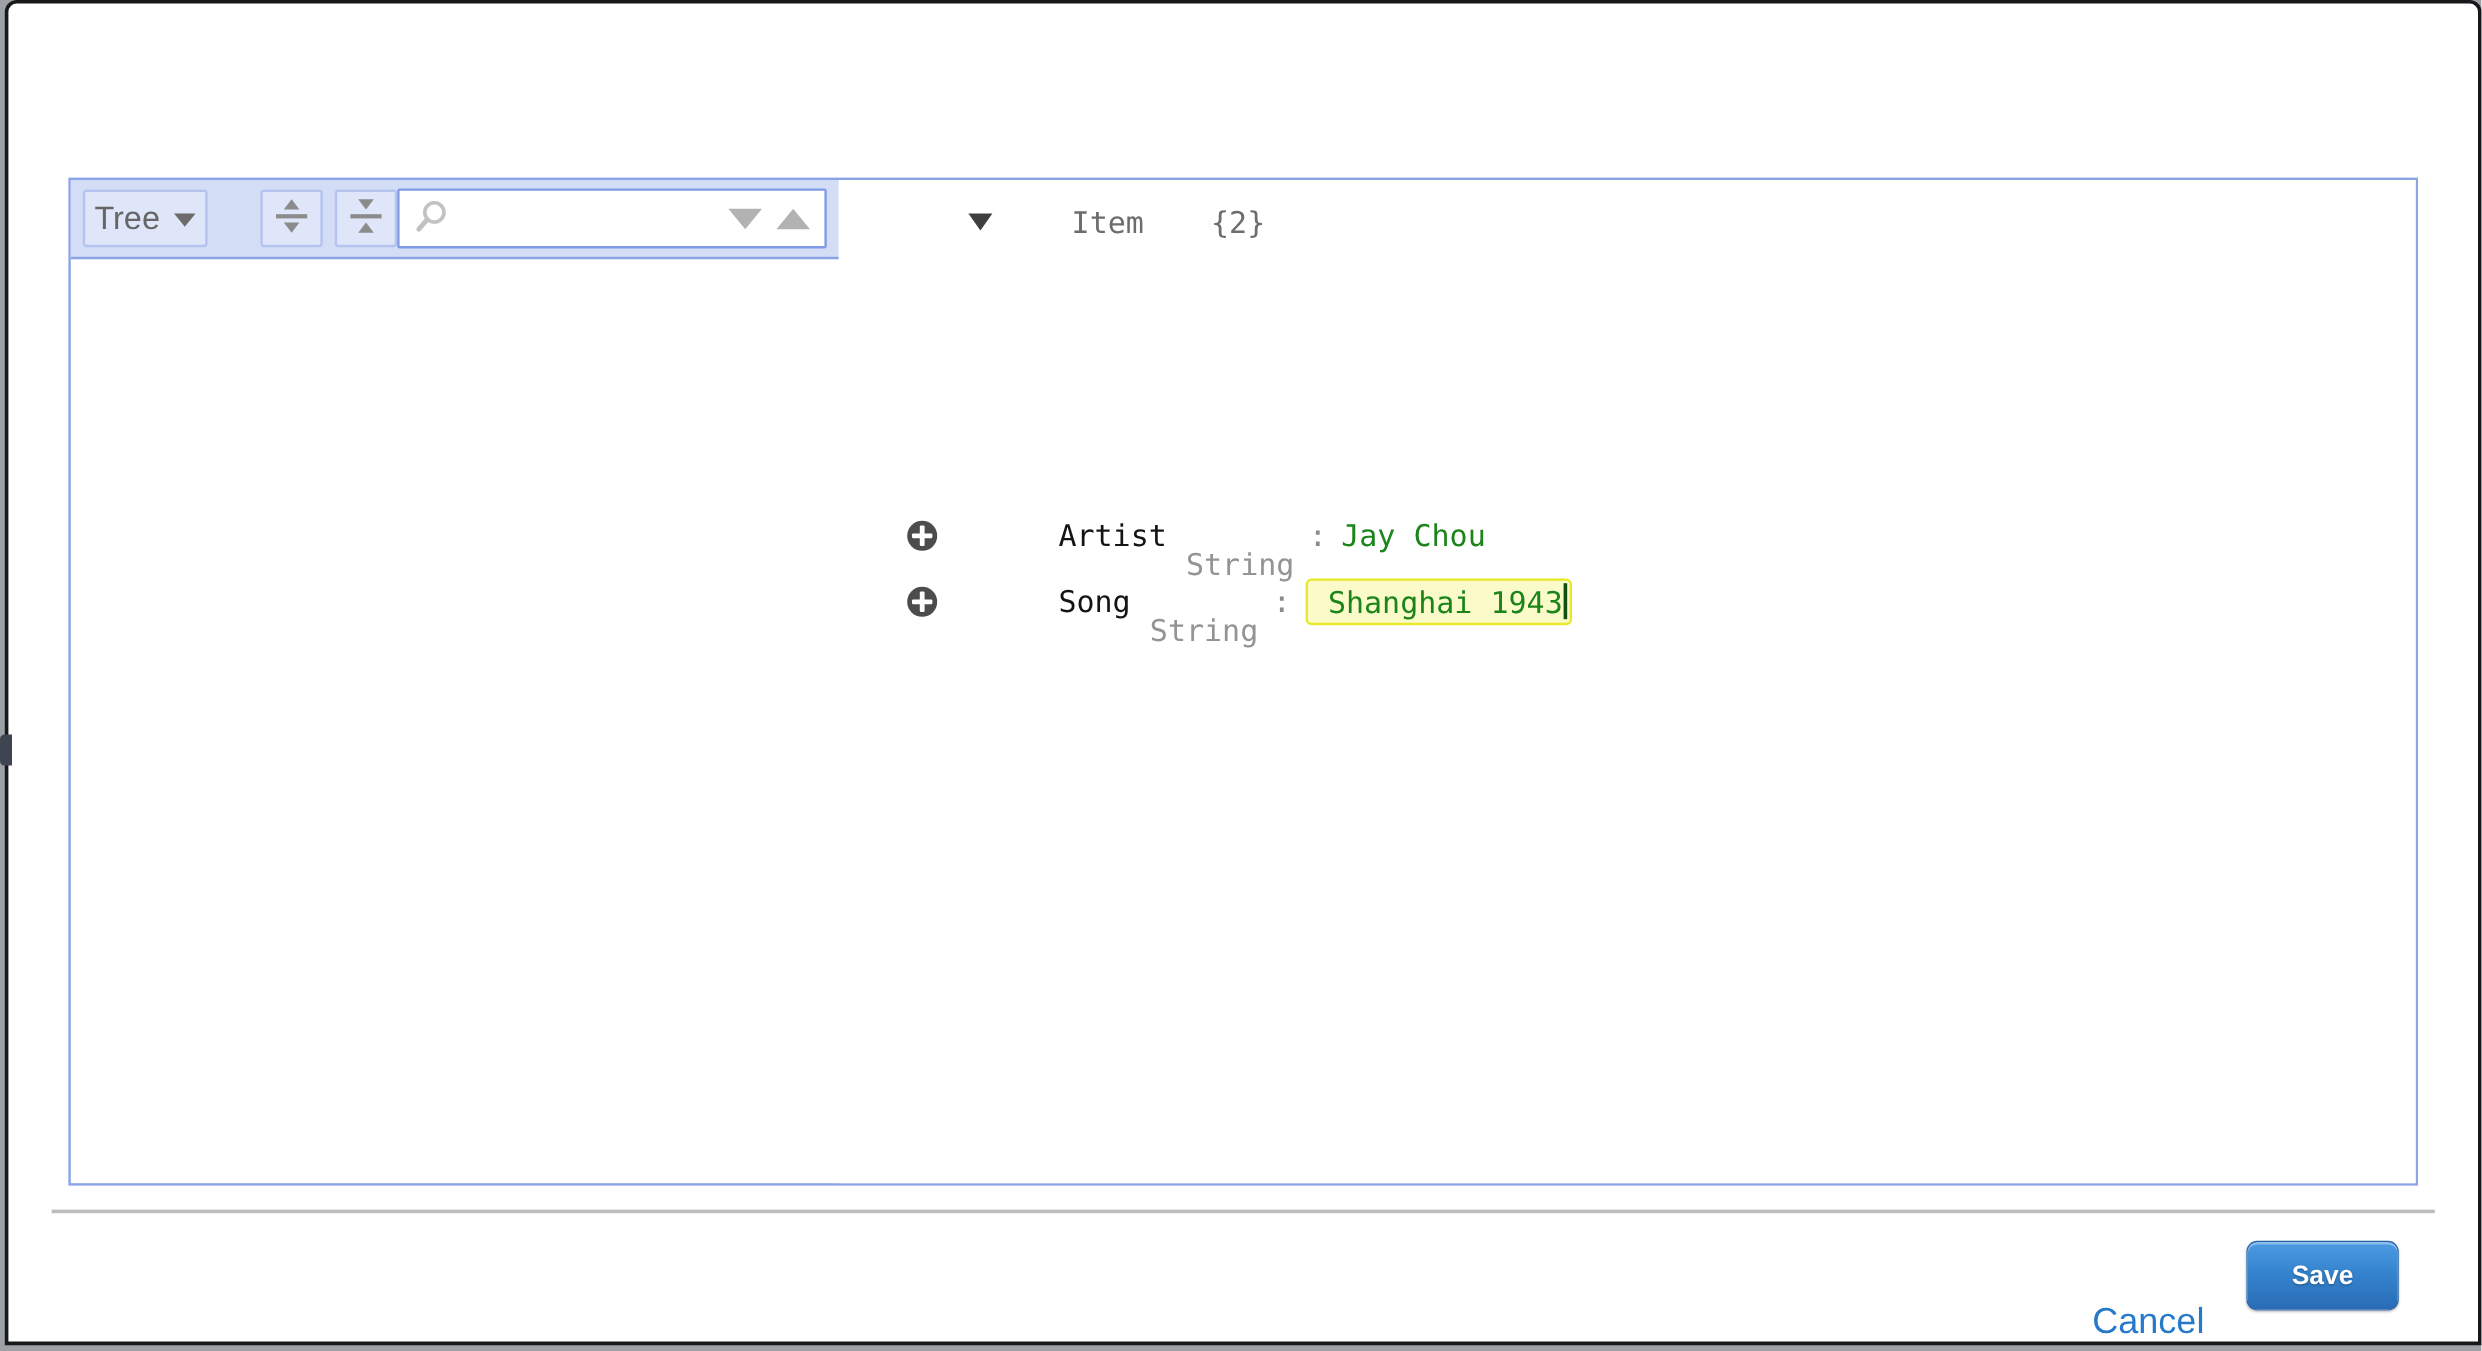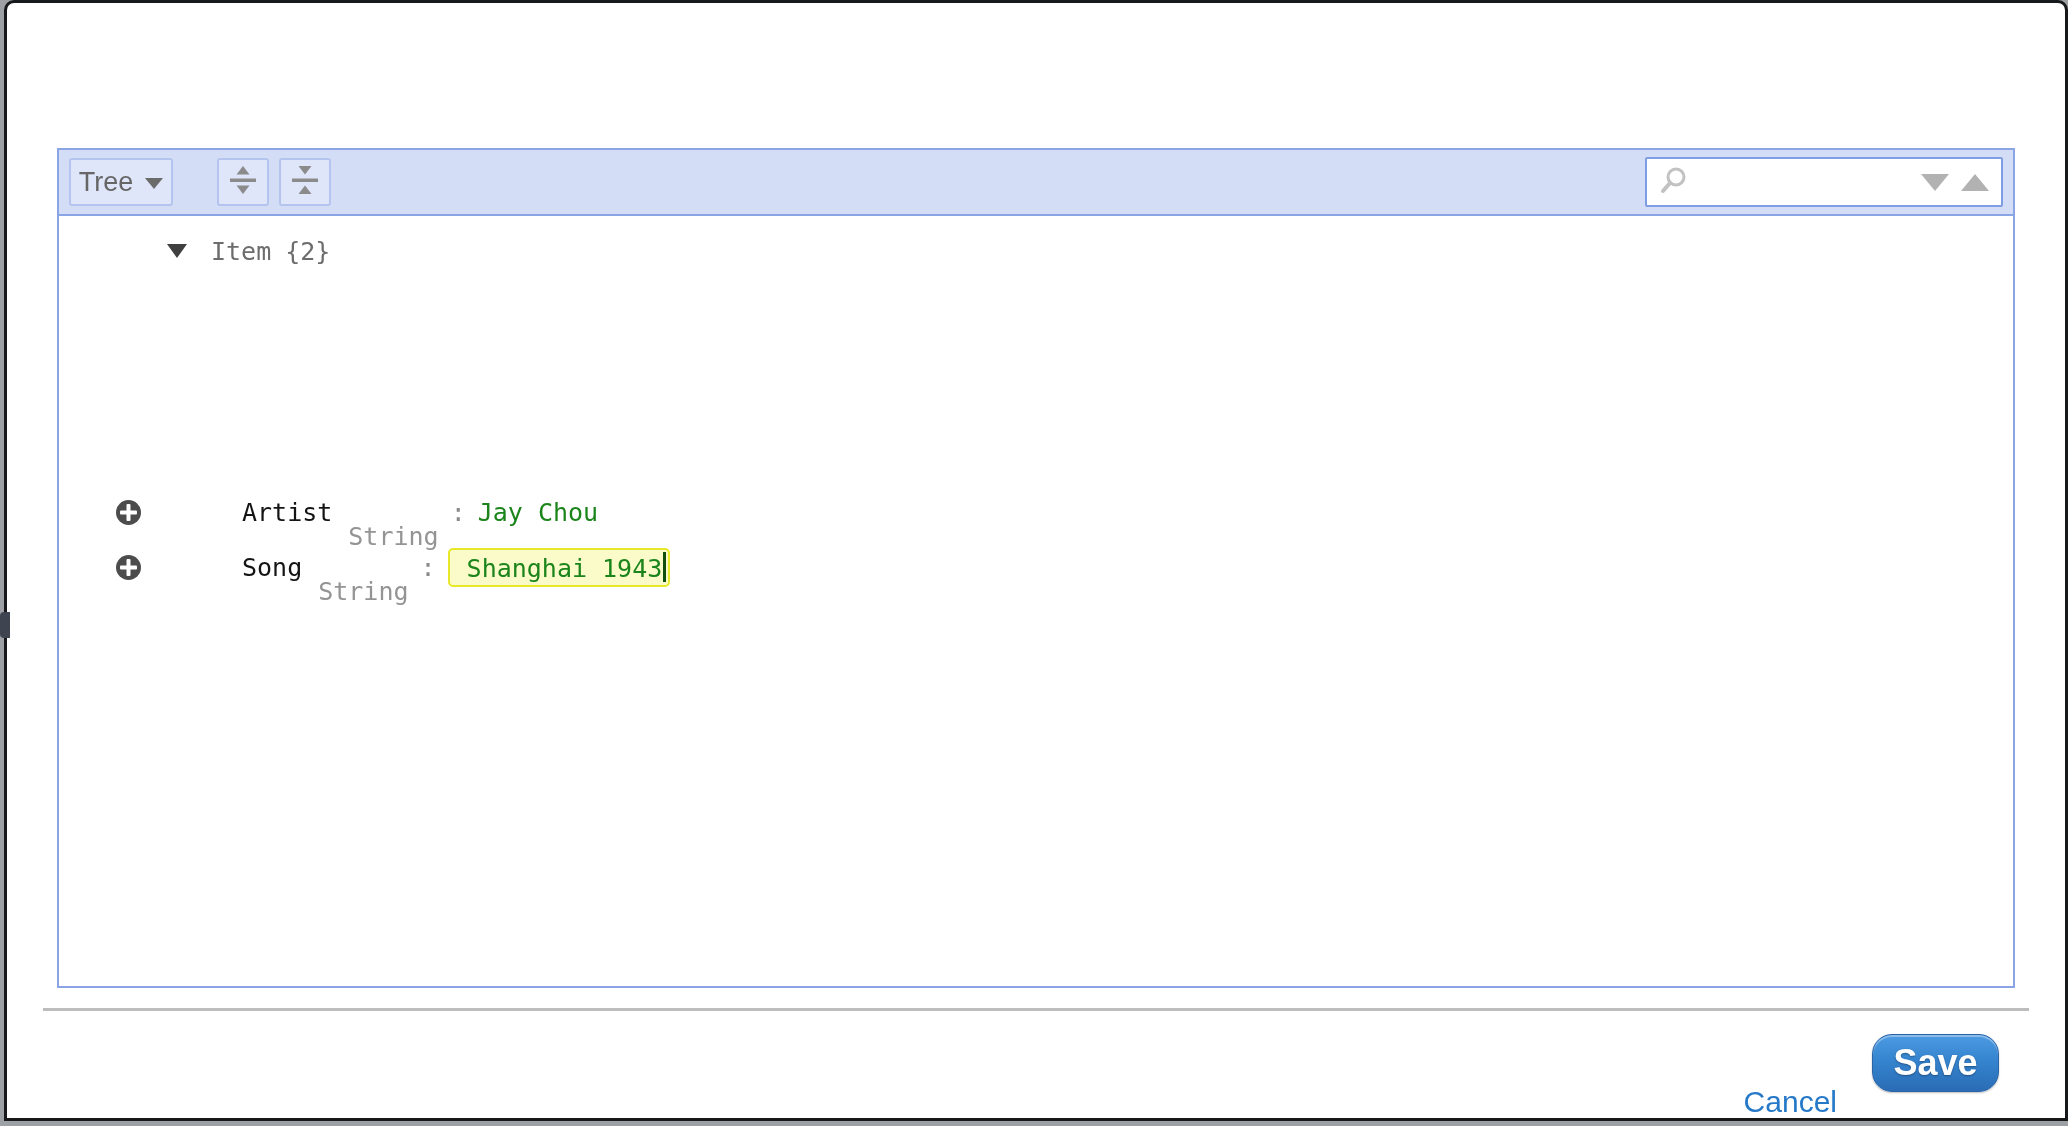--- a/index.html
+++ b/index.html
@@ -19,21 +19,21 @@
   .modal-header { position:relative; height:112px;
     background:linear-gradient(180deg,#fcfcfc 0%,#f0f0f0 55%,#e3e3e3 100%);
     border-bottom:2px solid #c6c6c6; border-radius:8px 8px 0 0; }
   .modal-title { position:absolute; left:46px; top:50%; transform:translateY(-50%);
     font-size:39px; font-weight:bold; color:#444; letter-spacing:-0.5px; }
   .close-btn { position:absolute; right:46px; top:50%; transform:translateY(-50%);
     width:40px; height:40px; display:flex; align-items:center; justify-content:center; cursor:pointer; }
 
   
   .editor-panel { position:absolute; left:50px; right:50px; top:145px; height:840px;
-    border:2px solid var(--panel-border,#8ba4e6); background:#fff; display:flex; flex-direction:column; }
+    border:2px solid var(--panel-border,#8ba4e6); background:#fff; display:flex; }
 
   .editor-toolbar { height:66px; flex:0 0 66px; background:var(--toolbar-bg,#d4ddf6);
     border-bottom:2px solid var(--panel-border,#8ba4e6);
     display:flex; align-items:center; padding:0 10px; }
   .tb-btn { height:48px; background:#dfe6f9; border:2px solid #b5c4ef; border-radius:3px;
     display:flex; align-items:center; justify-content:center; cursor:pointer; }
   .btn-tree { width:104px; gap:12px; color:#666; font-size:27px; }
   .caret-down { width:0; height:0; border-left:9px solid transparent; border-right:9px solid transparent;
     border-top:11px solid #6b6b6b; margin-top:3px; }
   .btn-sq { width:52px; }
@@ -46,21 +46,21 @@
   .search-input { flex:1; min-width:0; border:none; outline:none; font-size:24px;
     font-family:"Liberation Sans",sans-serif; background:transparent; color:#333; }
   .tri-down { width:0; height:0; border-left:14px solid transparent; border-right:14px solid transparent;
     border-top:17px solid #b2b2b2; cursor:pointer; }
   .tri-up { width:0; height:0; border-left:14px solid transparent; border-right:14px solid transparent;
     border-bottom:17px solid #b2b2b2; cursor:pointer; margin-left:2px; }
 
   
   .tree-content { position:relative; flex:1; background:#fff;
     font-family:"DejaVu Sans Mono", monospace; font-size:25px; }
-  .row-root { position:absolute; left:0; top:12px; height:46px; display:flex; align-items:center; }
+  .row-root { position:absolute; left:0; top:12px; height:46px; display:flex; align-items:center;gap:42px; }
   .root-caret { margin-left:108px; width:0; height:0; cursor:pointer;
     border-left:10px solid transparent; border-right:10px solid transparent; border-top:14px solid #3f3f3f; }
   .root-label { margin-left:24px; color:#6d6d6d; }
   .root-badge { margin-left:14px; color:#6d6d6d; }
 
   .row-field { position:absolute; left:0; height:44px; display:flex; align-items:center; }
   .row-artist { top:274px; }
   .row-song { top:329px; }
   .add-attr { margin-left:56px; width:27px; height:27px; flex:0 0 27px; cursor:pointer; }
   .fname { margin-left:100px; color:#141414; cursor:pointer; }
@@ -71,23 +71,23 @@
     border:2px solid var(--highlight-border,#e8e82a); border-radius:5px; padding:2px 2px 2px 17px; }
   .edit-cursor { display:inline-block; width:3px; height:30px; background:#11500f;
     vertical-align:-5px; margin-left:1px; }
 
   
   .footer-divider { position:absolute; left:36px; right:36px; top:1005px; height:3px; background:#bdbdbd; }
   .cancel-link { position:absolute; right:228px; top:1042px; font-size:30px;
     color:var(--cancel-link,#2579c8); cursor:pointer;margin-top:40px; }
   .save-btn { position:absolute; right:66px; top:1031px; width:127px; height:58px;
     background:linear-gradient(180deg,#4d9be2 0%,#3584cf 45%,#2a6cb5 100%);
-    border:1px solid #2b63a7; border-radius:20px;
+    border:1px solid #2b63a7; border-radius:9px;
     box-shadow:inset 0 2px 0 rgba(255,255,255,.35), 0 1px 2px rgba(0,0,0,.25);
-    color:#fff; font-weight:bold; font-size:36px; font-family:"Liberation Sans",sans-serif;
+    color:#fff; font-weight:bold; font-size:22px; font-family:"Liberation Sans",sans-serif;
     text-shadow:0 1px 2px rgba(0,0,0,.35); cursor:pointer; }
 </style>
 </head>
 <body>
 
 <div class="viewport">
   <div class="edge-notch"></div>
 
   <div class="modal">
 

